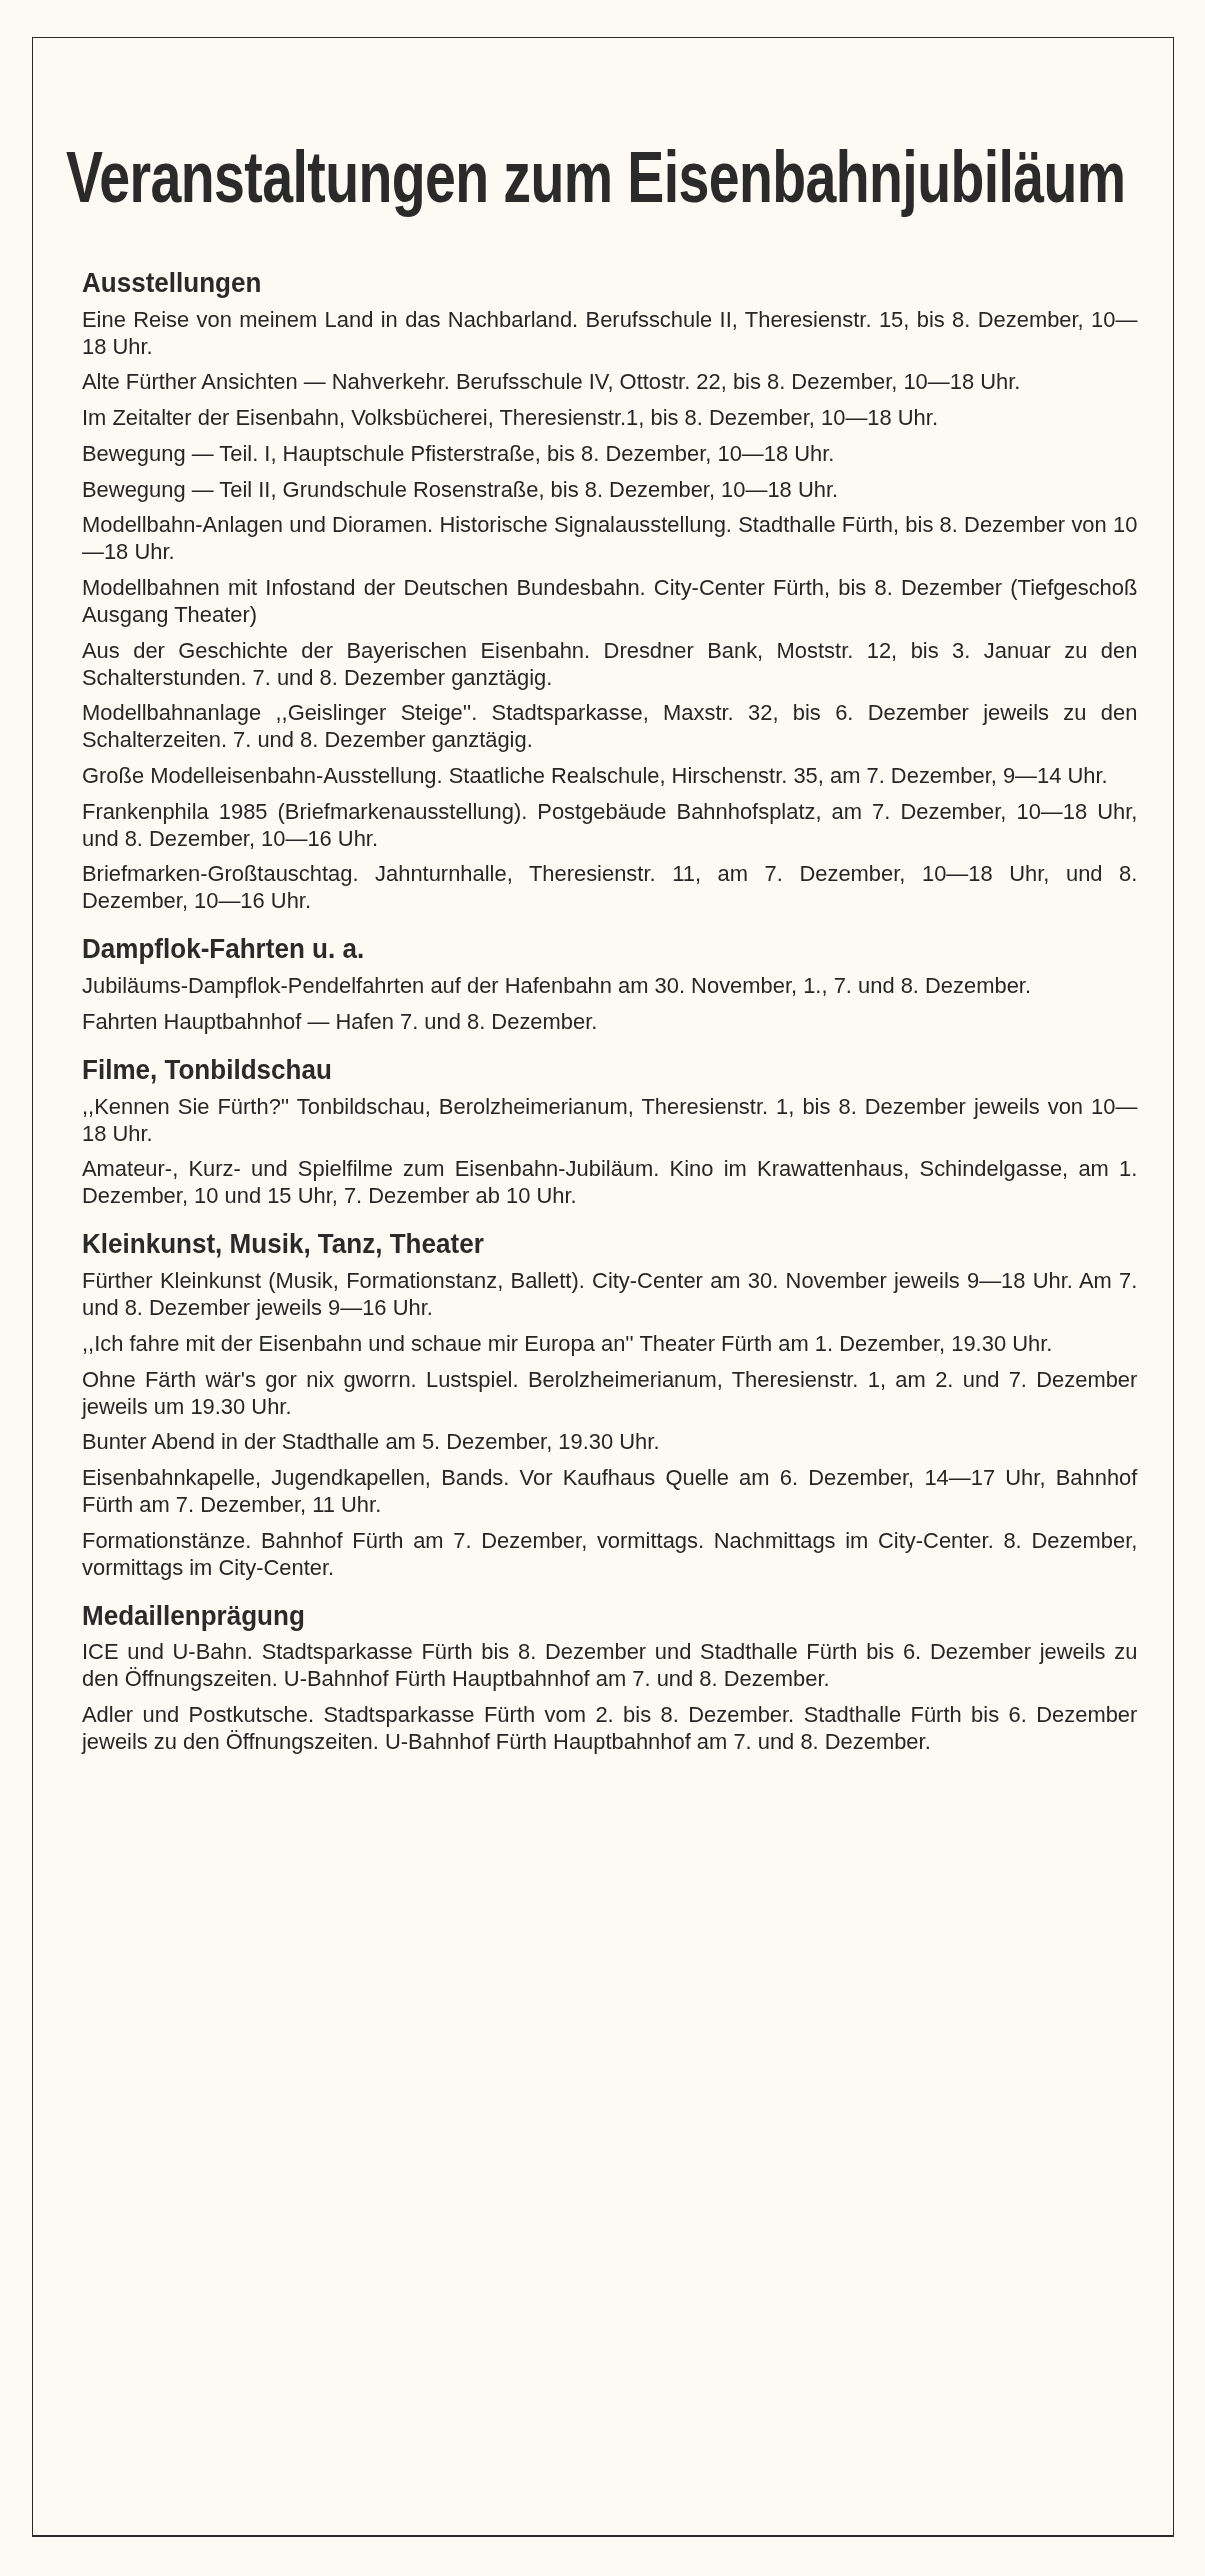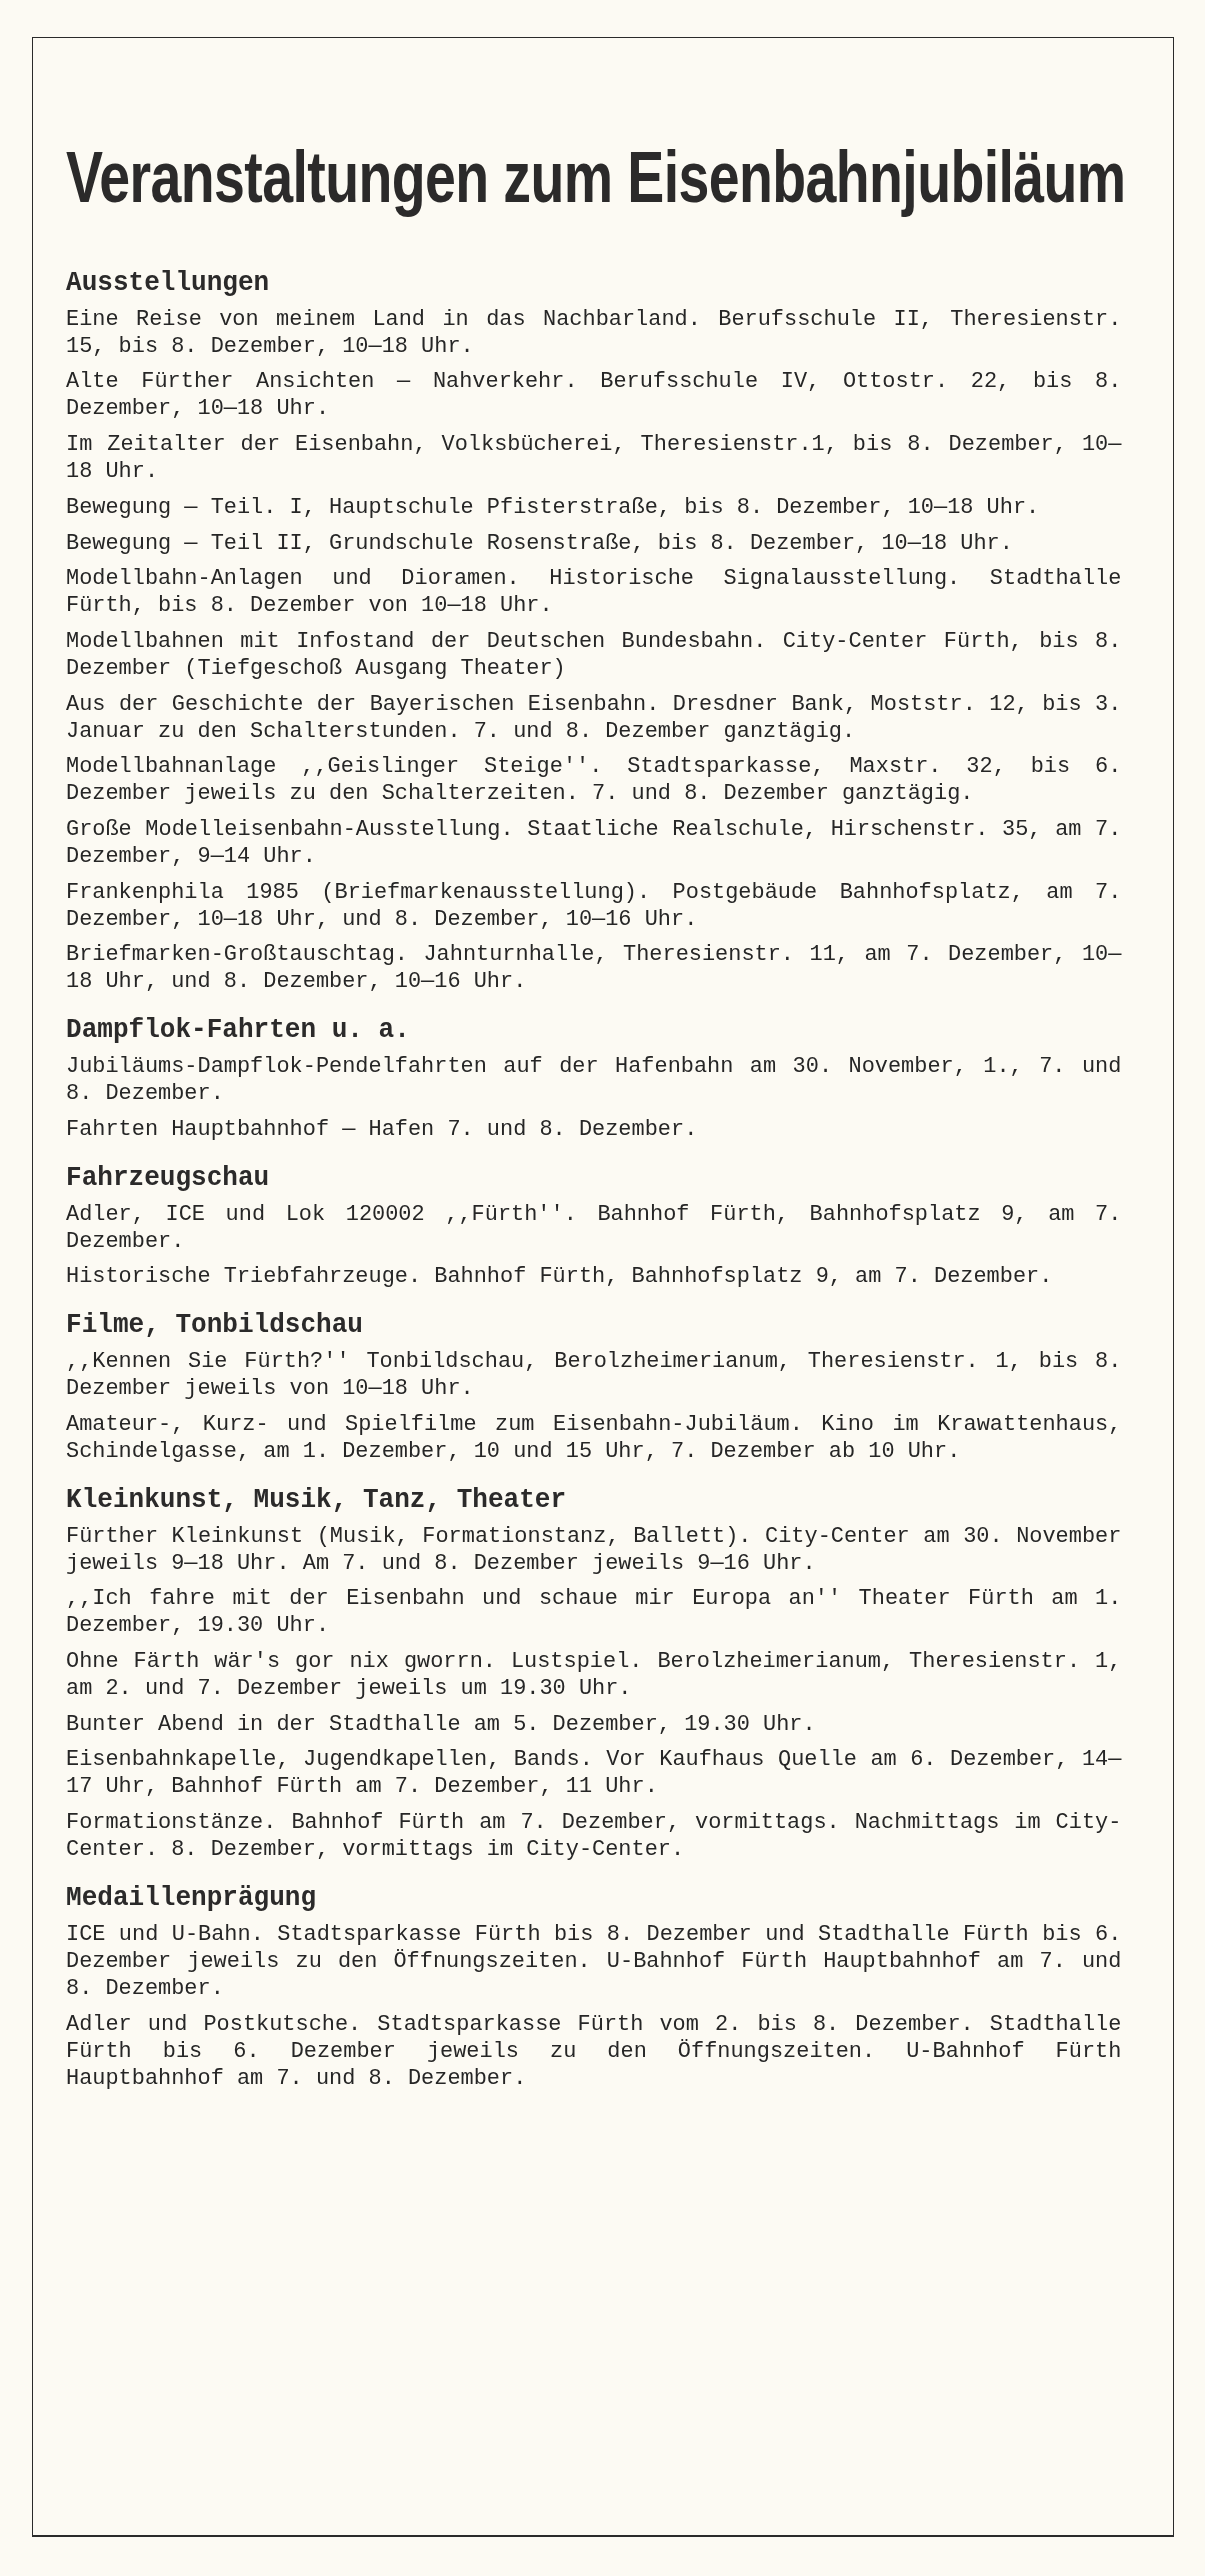--- a/index.html
+++ b/index.html
@@ -30,21 +30,21 @@
     font-weight: bold;
     font-size: 73px;
     line-height: 87px;
     letter-spacing: -0.8px;
     color: #2b2a2a;
     margin: 0 0 44px 0;
     transform: scaleX(0.76);
     transform-origin: left center;
     white-space: nowrap;
   }
-  .section { margin: 0; font-family: Liberation Mono, monospace; }
+  .section { margin: 16px; }
   .section + .section { margin-top: 16px; }
   .section-heading {
     font-weight: bold;
     font-size: 28px;
     line-height: 37px;
     color: #2b2a2a;
     margin: 0 0 4.8px 0;
     transform: scaleX(0.93);
     transform-origin: left center;
     white-space: nowrap;
@@ -83,25 +83,20 @@
         <p class="entry">Große Modelleisenbahn-Ausstellung. Staatliche Realschule, Hirschenstr. 35, am 7. De­zember, 9—14 Uhr.</p>
         <p class="entry">Frankenphila 1985 (Briefmarkenausstellung). Postgebäude Bahnhofsplatz, am 7. Dezem­ber, 10—18 Uhr, und 8. Dezember, 10—16 Uhr.</p>
         <p class="entry">Briefmarken-Großtauschtag. Jahnturnhalle, Theresienstr. 11, am 7. Dezember, 10—18 Uhr, und 8. Dezember, 10—16 Uhr.</p>
       </section>
       <section class="section">
         <h2 class="section-heading">Dampflok-Fahrten u. a.</h2>
         <p class="entry">Jubiläums-Dampflok-Pendelfahrten auf der Hafenbahn am 30. November, 1., 7. und 8. Dezember.</p>
         <p class="entry">Fahrten Hauptbahnhof — Hafen 7. und 8. Dezember.</p>
       </section>
       <section class="section">
-        <h2 class="section-heading">Fahrzeugschau</h2>
-        <p class="entry">Adler, ICE und Lok 120002 ,,Fürth''. Bahnhof Fürth, Bahnhofsplatz 9, am 7. Dezember.</p>
-        <p class="entry">Historische Triebfahrzeuge. Bahnhof Fürth, Bahnhofsplatz 9, am 7. Dezember.</p>
-      </section>
-      <section class="section">
         <h2 class="section-heading">Filme, Tonbildschau</h2>
         <p class="entry">,,Kennen Sie Fürth?'' Tonbildschau, Berolzheimerianum, Theresienstr. 1, bis 8. Dezem­ber jeweils von 10—18 Uhr.</p>
         <p class="entry">Amateur-, Kurz- und Spielfilme zum Eisenbahn-Jubiläum. Kino im Krawattenhaus, Schin­delgasse, am 1. Dezember, 10 und 15 Uhr, 7. Dezember ab 10 Uhr.</p>
       </section>
       <section class="section">
         <h2 class="section-heading">Kleinkunst, Musik, Tanz, Theater</h2>
         <p class="entry">Fürther Kleinkunst (Musik, Formationstanz, Ballett). City-Center am 30. November jeweils 9—18 Uhr. Am 7. und 8. Dezember jeweils 9—16 Uhr.</p>
         <p class="entry">,,Ich fahre mit der Eisenbahn und schaue mir Europa an'' Theater Fürth am 1. Dezember, 19.30 Uhr.</p>
         <p class="entry">Ohne Färth wär's gor nix gworrn. Lustspiel. Berolzheimerianum, Theresienstr. 1, am 2. und 7. Dezember jeweils um 19.30 Uhr.</p>
         <p class="entry">Bunter Abend in der Stadthalle am 5. Dezember, 19.30 Uhr.</p>

